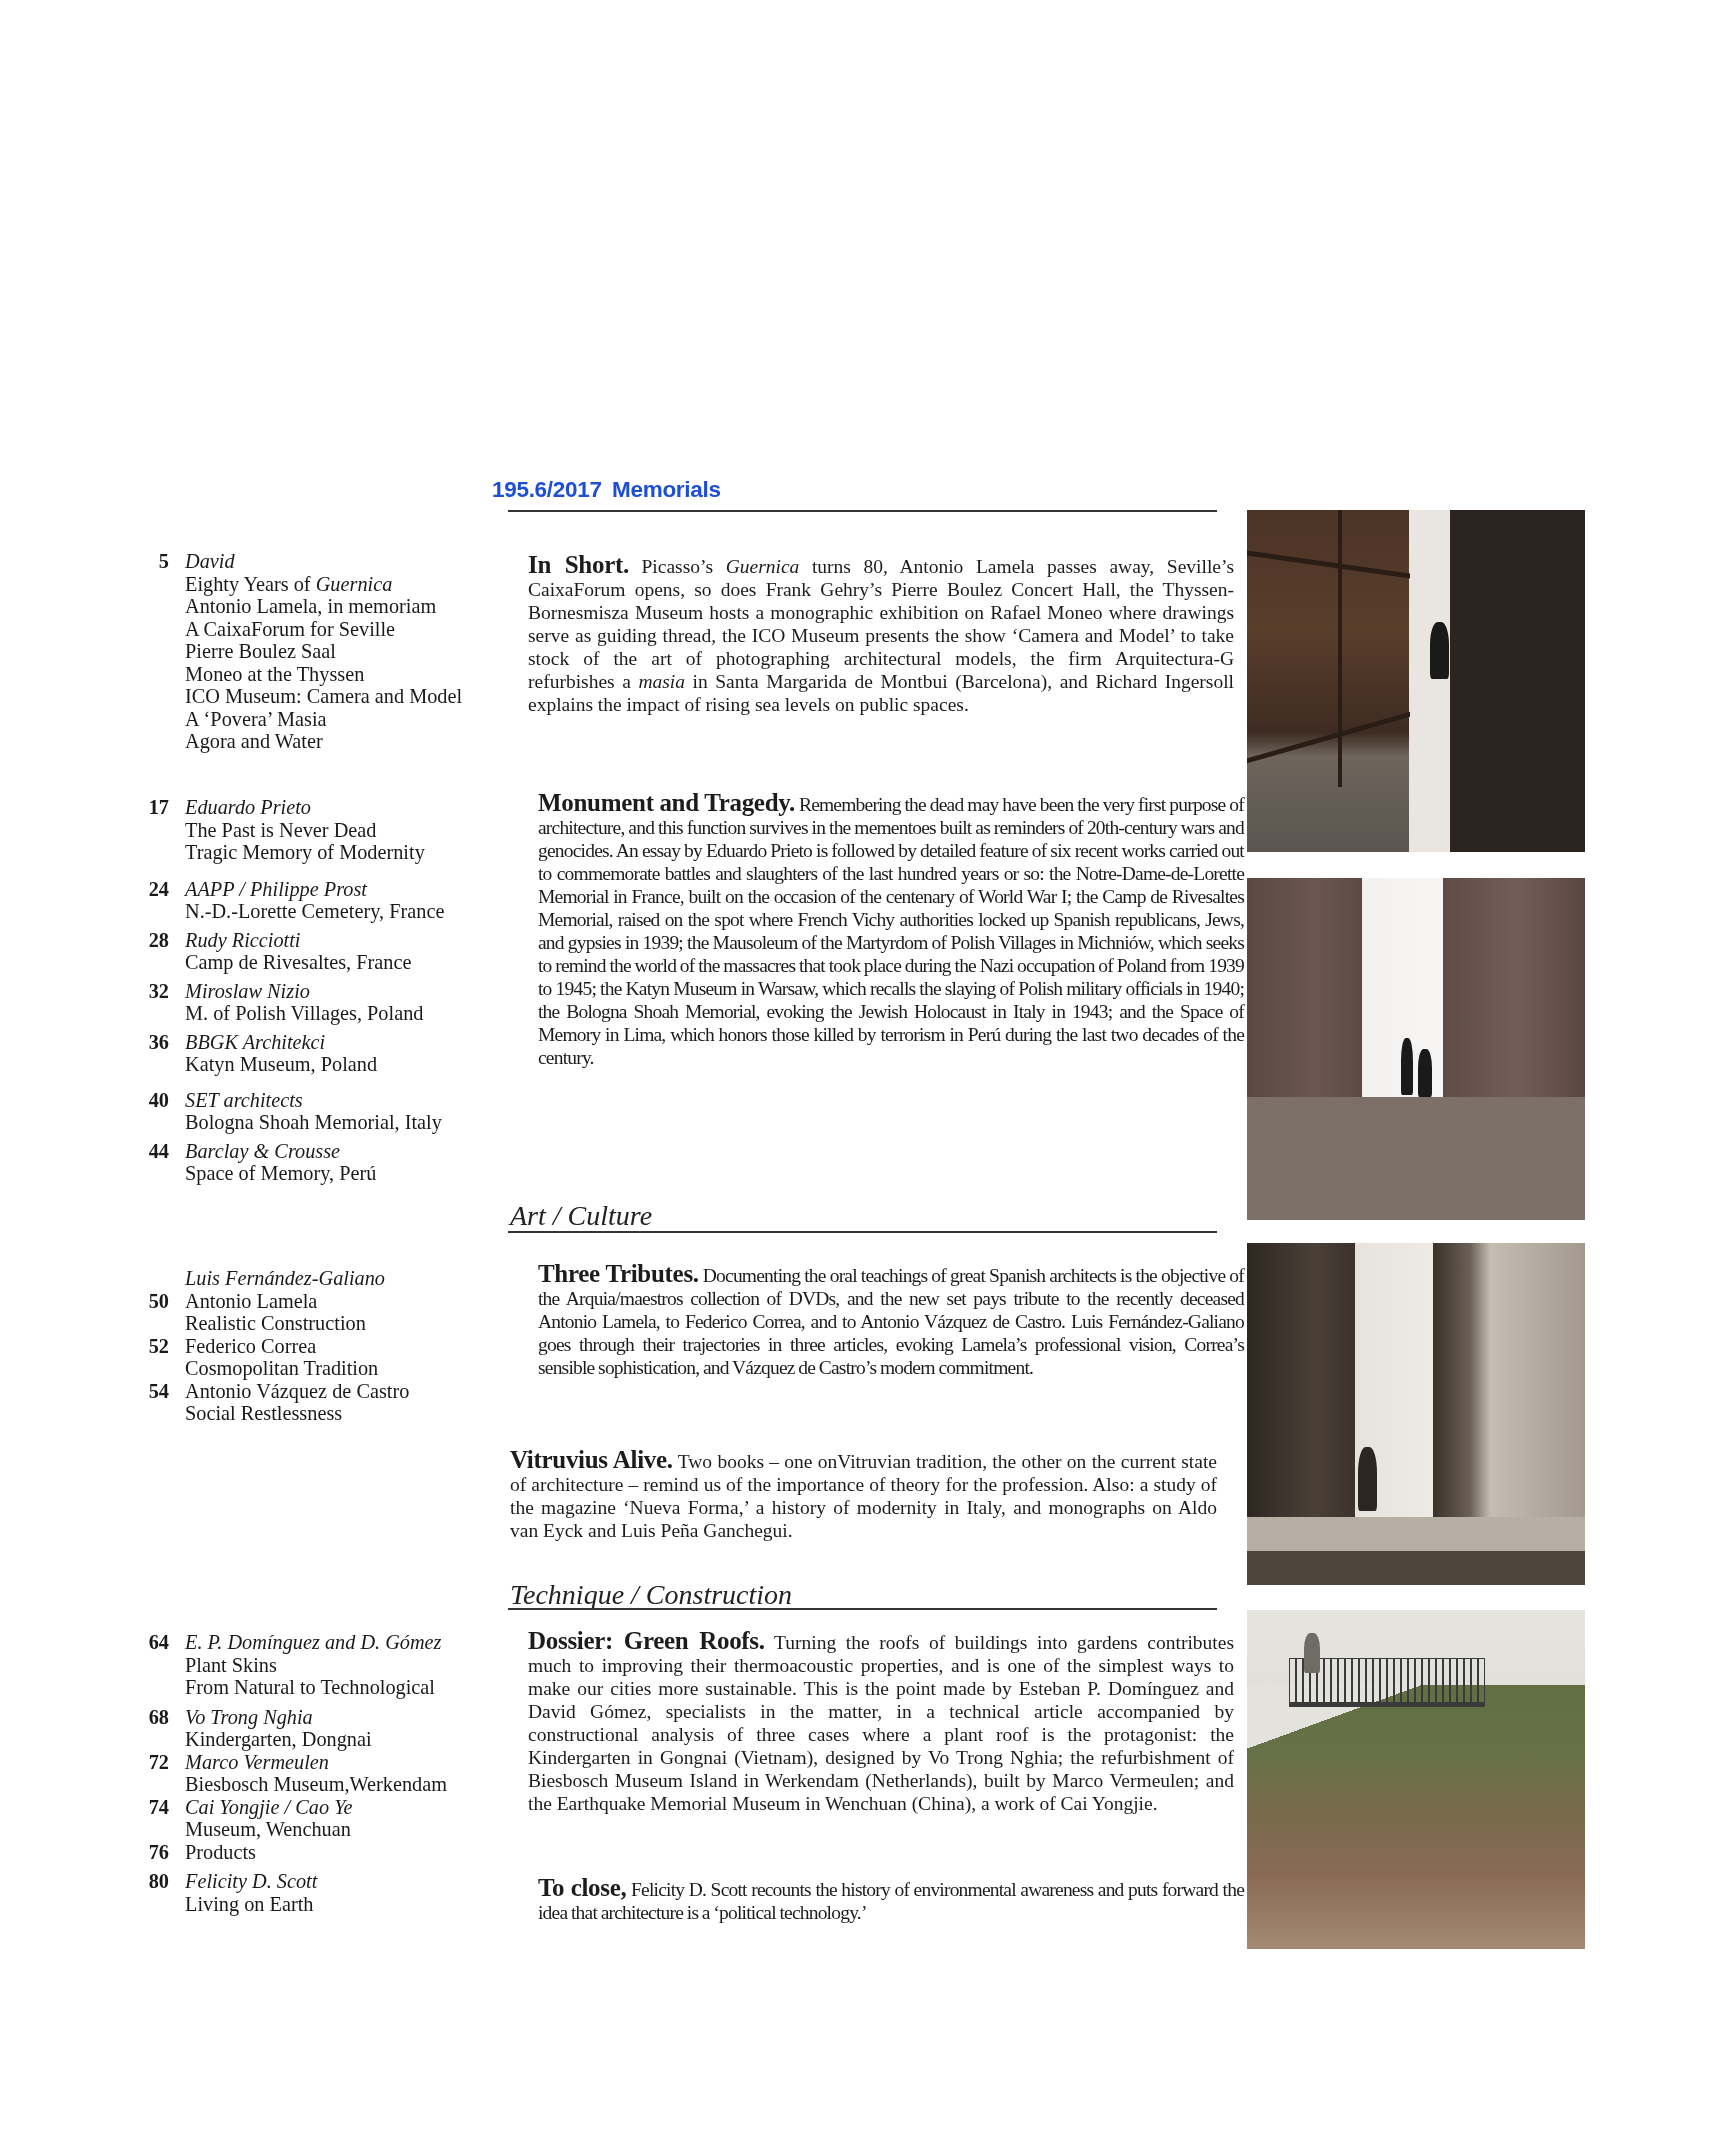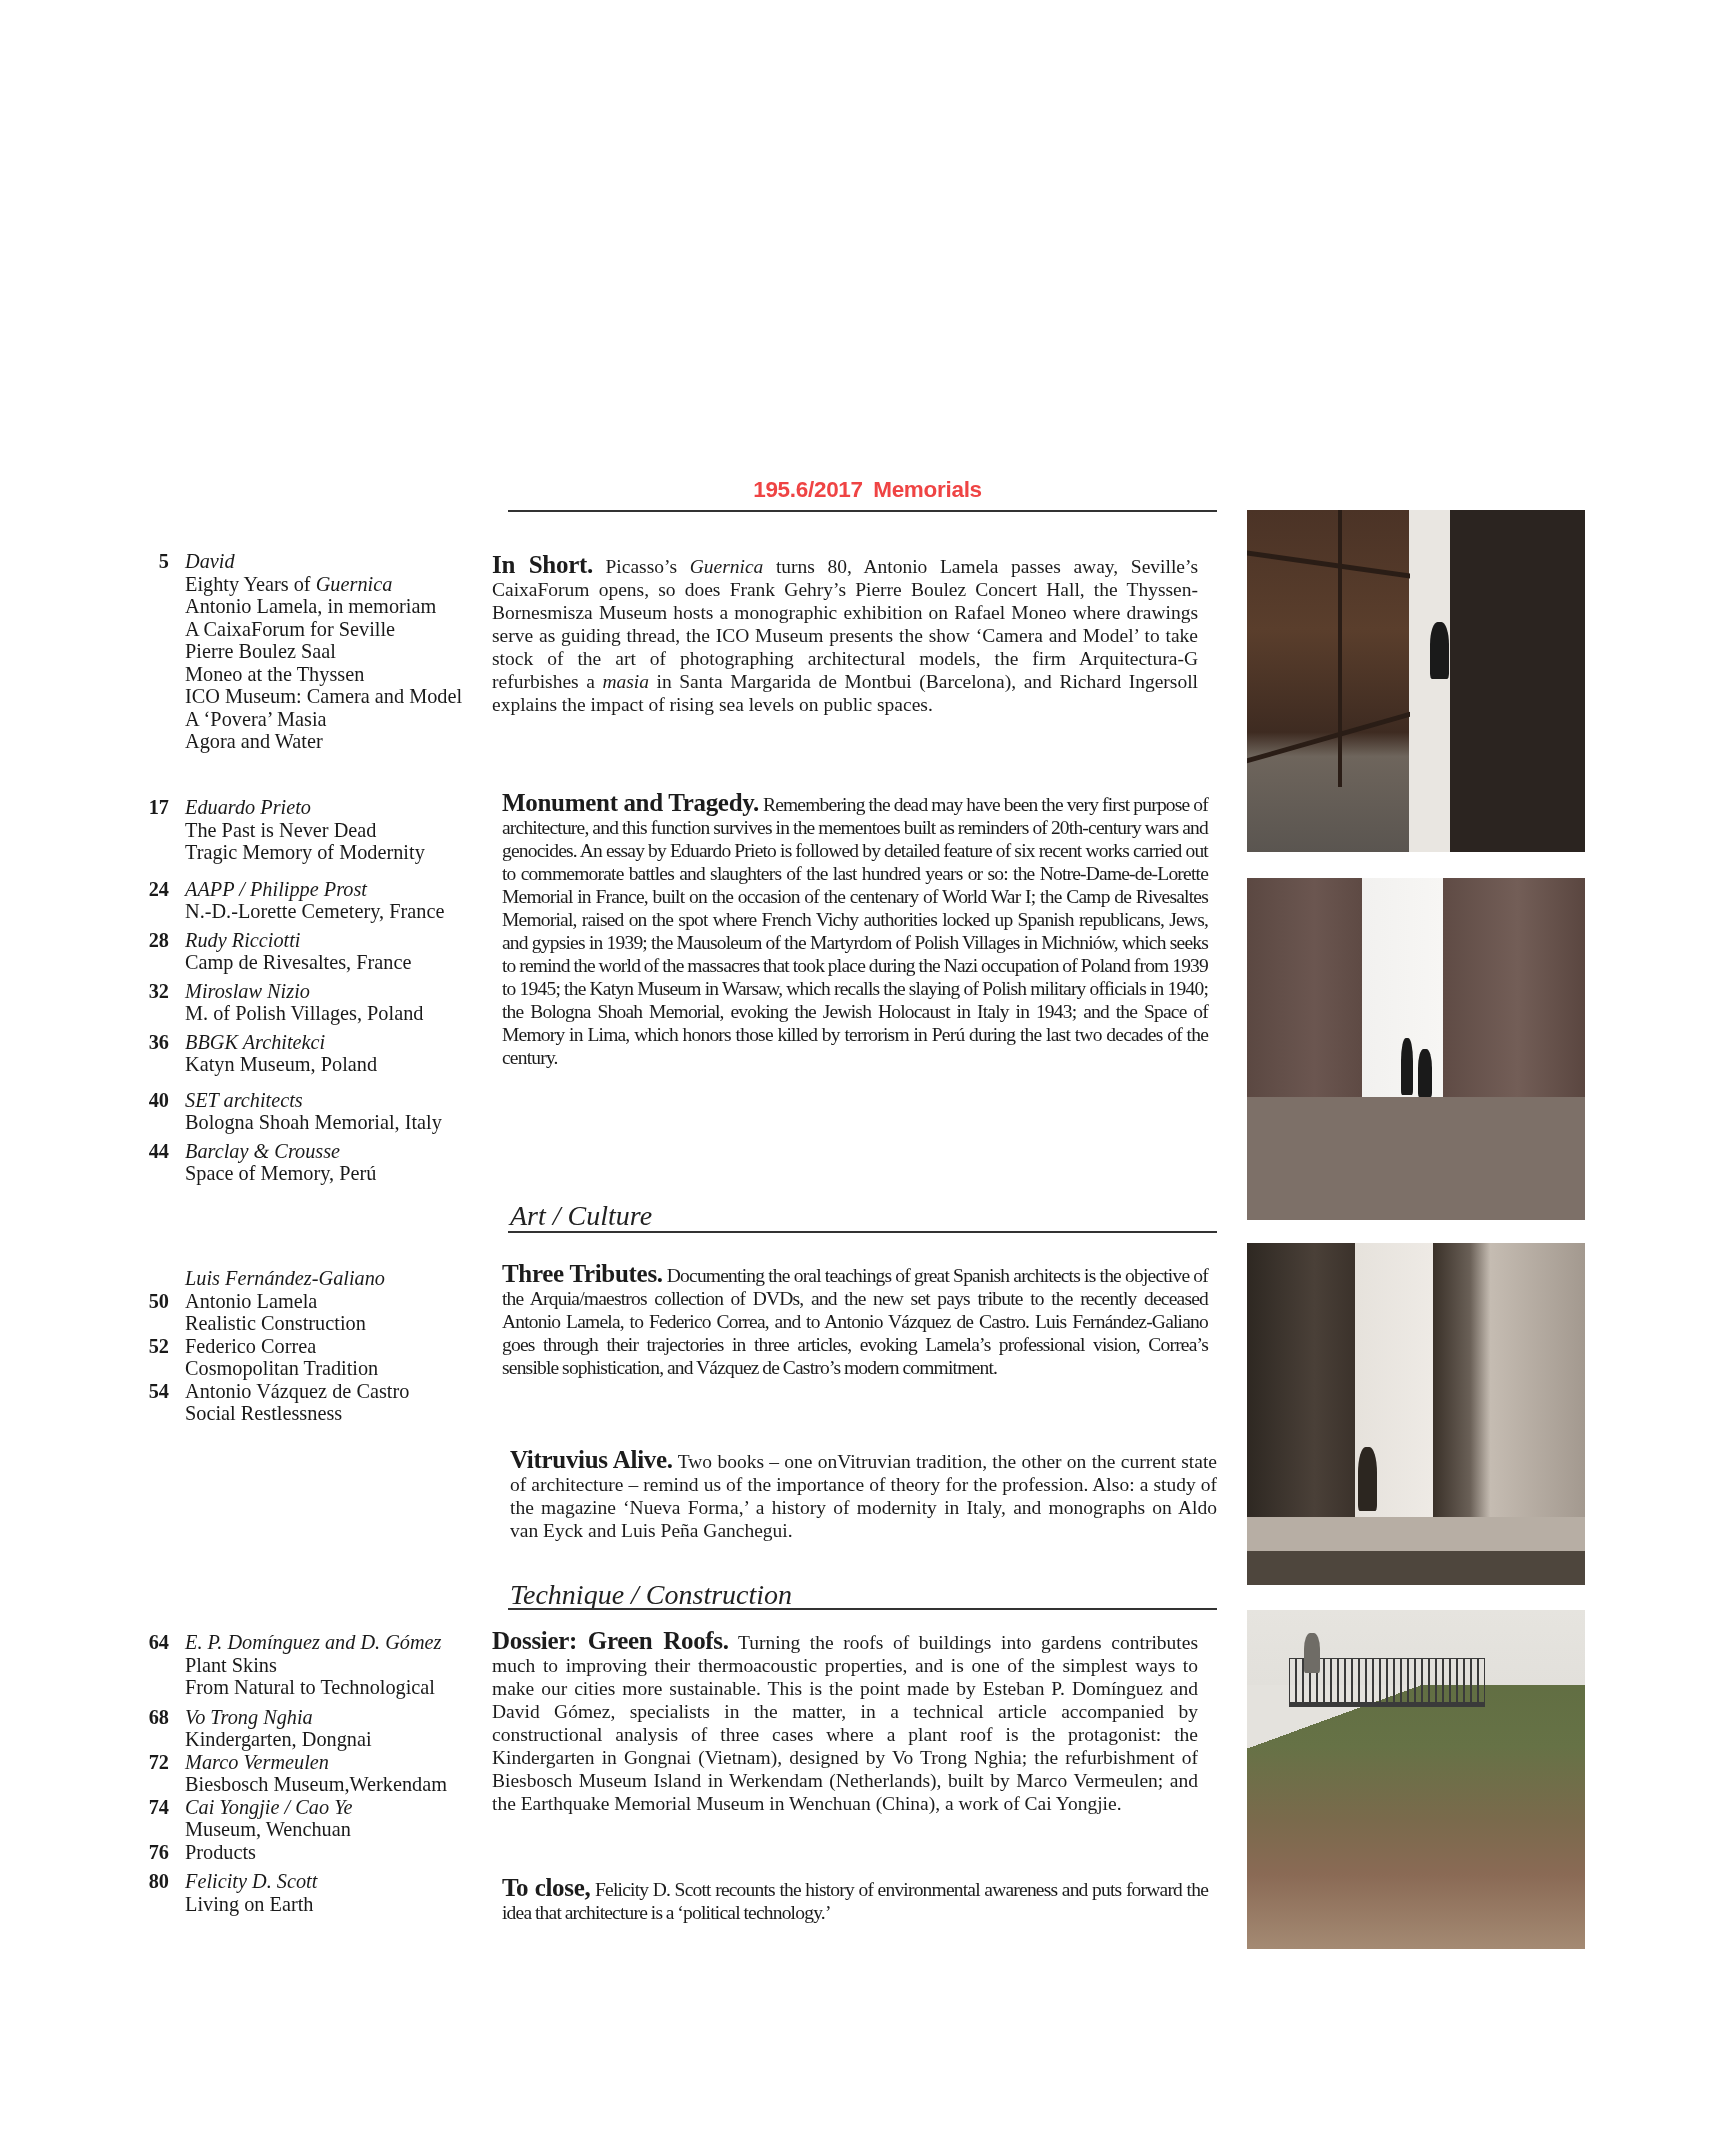--- a/index.html
+++ b/index.html
@@ -1,31 +1,31 @@
 <!DOCTYPE html>
 <html style="font-size:14px"><head>
 <meta charset="utf-8">
 <style>
   html, body { margin: 0; padding: 0; background: #ffffff; }
   body { width: 1729px; height: 2140px; position: relative; overflow: hidden; color: #1e1e1e; }
 
   
-  #issue-header { position: absolute; left: 514px; top: 477px; width: 707px; font-family: "Liberation Sans", sans-serif; font-weight: bold; font-size: 22.5px; letter-spacing: -0.3px; color: #ef4444; text-align: center; }
+  #issue-header { position: absolute; left: 492px; top: 477px; width: 707px; font-family: "Liberation Sans", sans-serif; font-weight: bold; font-size: 22.5px; letter-spacing: -0.3px; color: #1d4ed8; }
   #issue-header .sp { display: inline-block; width: 10.4px; }
   #header-rule { position: absolute; left: 508px; top: 510px; width: 709px; height: 1.7px; background: #333; }
 
   
   .toc { position: absolute; left: 143px; font-family: "Liberation Serif", serif; font-size: 20.3px; line-height: 22.5px; color: #1a1a1a; }
   .toc-row { position: relative; padding-left: 42px; white-space: nowrap; }
   .toc-num { position: absolute; left: 0; width: 26px; text-align: right; font-weight: bold; }
   .toc-author { font-style: italic; }
   .it { font-style: italic; }
 
   
-  .main { position: absolute; left: 492px; width: 706px; font-family: "Liberation Serif", serif; font-size: 19.5px; line-height: 23px; color: #1c1c1c; text-align: justify; }
+  .main { position: absolute; left: 528px; width: 706px; font-family: "Liberation Serif", serif; font-size: 19.5px; line-height: 23px; color: #1c1c1c; text-align: justify; }
   .main .lead { font-weight: bold; font-size: 25px; letter-spacing: -0.3px; }
   .section-heading { position: absolute; left: 510px; width: 707px; font-family: "Liberation Serif", serif; font-style: italic; font-size: 28px; color: #222; }
   .section-rule { position: absolute; left: 508px; width: 709px; height: 1.7px; background: #333; }
 
   .cond { letter-spacing: -0.8px; word-spacing: -0.4px; margin-left: 10px; }
 
   
   .photo { position: absolute; left: 1247px; width: 338px; overflow: hidden; }
   #photo-1 { top: 510px; height: 342px;
     background:

